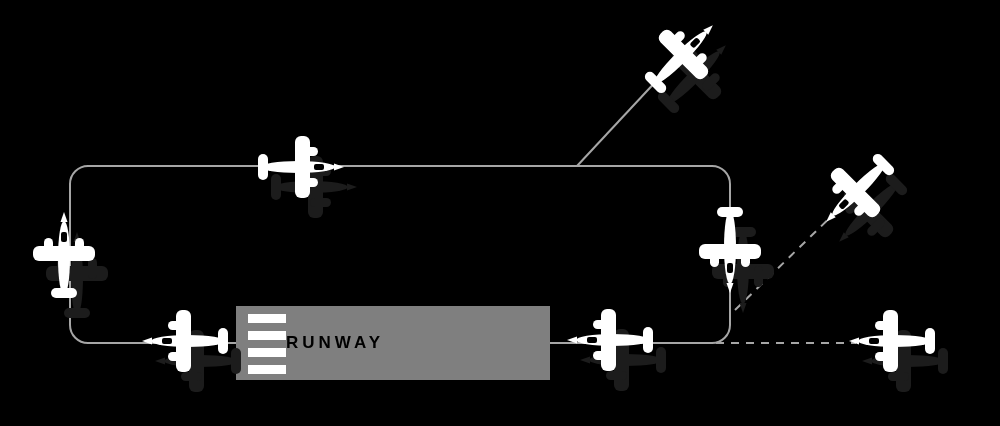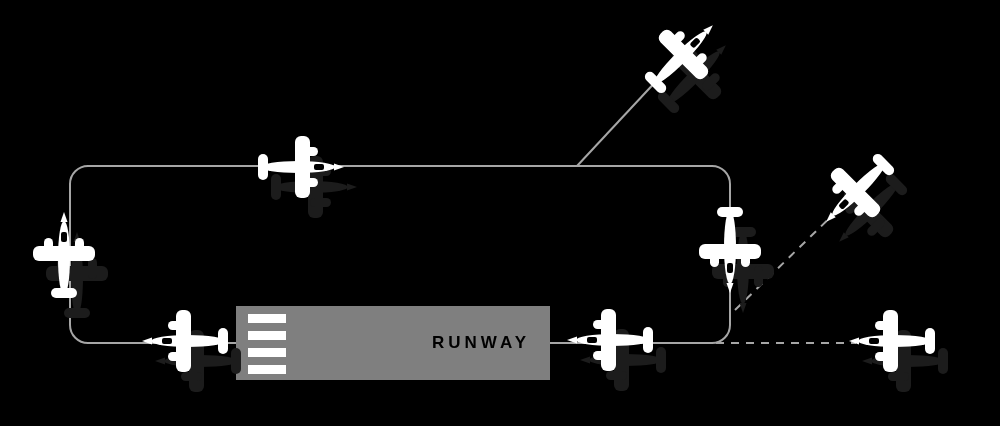--- a/index.html
+++ b/index.html
@@ -9,21 +9,21 @@
     background:#000;
     overflow:hidden;
     font-family:"Liberation Sans", sans-serif;
   }
   .layer{position:absolute;left:0;top:0;}
   .solid{fill:none;stroke:#a6a6a6;stroke-width:2;}
   .dashed{fill:none;stroke:#a6a6a6;stroke-width:2;stroke-dasharray:8 7;}
   .runway-label{
     position:absolute;
     left:286px;top:330px;width:244px;height:26px;
-    line-height:26px;text-align:right;
+    line-height:26px;text-align:left;
     color:#000;font-size:17px;font-weight:bold;letter-spacing:4px;
   }
   .aircraft{
     position:absolute;width:88px;height:72px;
     transform:translate(-44px,-36px);
   }
   .aircraft svg{position:absolute;left:0;top:0;overflow:visible;}
   .aircraft .sh{transform:translate(13px,20px) rotate(var(--r));}
   .aircraft .bd{transform:rotate(var(--r));}
 </style>

